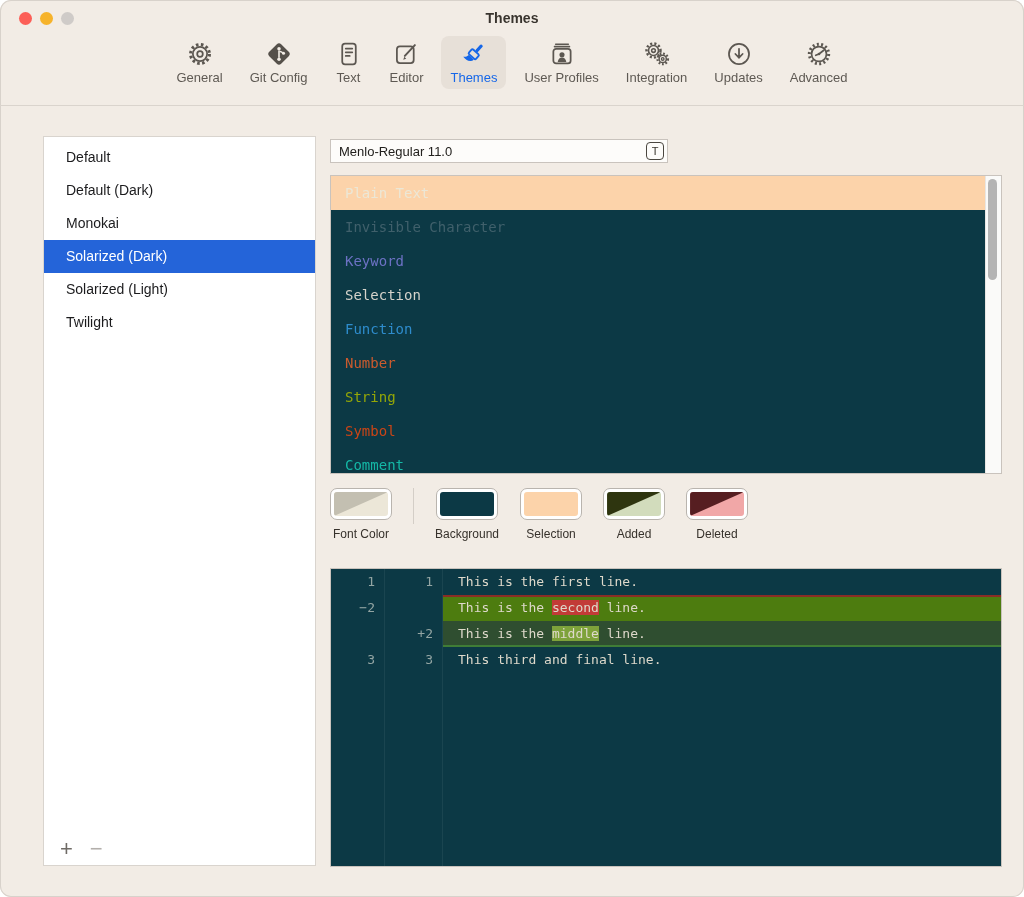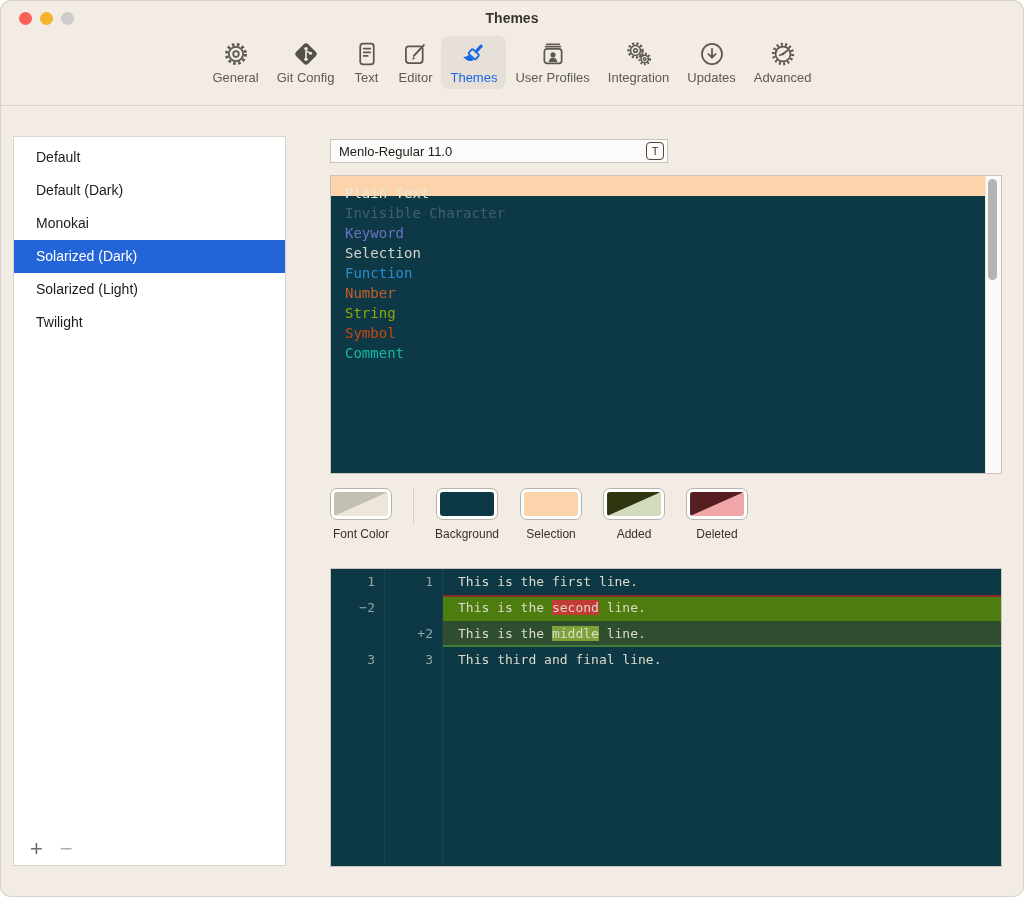--- a/index.html
+++ b/index.html
@@ -9,43 +9,43 @@
     box-shadow:inset 0 0 0 1px #d8d2cb;
     font-family:"Liberation Sans",sans-serif;
     -webkit-font-smoothing:antialiased;
   }
   
   .titlebar{position:absolute;top:0;left:0;right:0;height:38px;}
   .traffic-lights{position:absolute;left:19px;top:12px;display:flex;gap:8px;}
   .light{width:13px;height:13px;border-radius:50%;}
   .window-title{text-align:center;line-height:36px;font-size:14px;font-weight:700;color:#39342e;}
   
-  .toolbar{position:absolute;top:36px;left:0;right:0;height:66px;display:flex;justify-content:center;align-items:flex-start;}
+  .toolbar{position:absolute;top:36px;left:0;right:0;height:66px;display:flex;justify-content:center;align-items:flex-start;gap:9px;}
   .tb-item{display:flex;flex-direction:column;align-items:center;padding:4px 9px 4px;border-radius:8px;cursor:default;}
   .tb-item.selected{background:#e7e0d8;}
   .tb-icon{width:28px;height:28px;display:block;}
   .tb-icon svg{width:28px;height:28px;display:block;}
   .tb-label{font-size:13px;color:#5e5953;margin-top:2px;white-space:nowrap;}
   .tb-item.selected .tb-label{color:#1667e8;}
   .toolbar-separator{position:absolute;top:105px;left:0;right:0;height:1px;background:#dad4cd;}
   
-  .sidebar-box{position:absolute;left:13px;top:136px;width:273px;height:730px;background:#ffffff;border:1px solid #d9d4ce;box-sizing:border-box;}
+  .sidebar-box{position:absolute;left:43px;top:136px;width:273px;height:730px;background:#ffffff;border:1px solid #d9d4ce;box-sizing:border-box;}
   .sidebar-list{padding-top:4px;}
   .sb-item{height:33px;line-height:33px;padding-left:22px;font-size:14px;color:#1b1b1d;}
   .sb-item.selected{background:#2464d9;color:#ffffff;}
   .sidebar-footer{position:absolute;bottom:6px;left:16px;display:flex;gap:17px;align-items:center;}
   .add-btn{font-size:22px;color:#6f6b66;line-height:20px;}
   .remove-btn{font-size:22px;color:#b3afab;line-height:20px;}
   
   .main-col{position:absolute;left:330px;top:139px;width:672px;height:728px;}
   .font-row{position:absolute;top:0;left:0;width:338px;height:24px;background:#fdfcfa;border:1px solid #c9c3bd;box-sizing:border-box;display:flex;align-items:center;}
   .font-value{flex:1;padding-left:8px;font-size:13px;color:#23211e;}
   .font-btn{width:16px;height:16px;border:1.5px solid #4a463f;border-radius:4px;margin-right:3px;display:flex;align-items:center;justify-content:center;font-size:11px;color:#3a362f;}
   .preview-box{position:absolute;top:36px;left:0;width:672px;height:299px;border:1px solid #c9c3bd;box-sizing:border-box;overflow:hidden;}
-  .preview-row{height:20px;line-height:34px;padding-left:14px;font-family:"DejaVu Sans Mono",monospace;font-size:14px;white-space:nowrap;}
+  .preview-row{height:34px;line-height:34px;padding-left:14px;font-family:"DejaVu Sans Mono",monospace;font-size:14px;white-space:nowrap;}
   .preview-scroll{position:absolute;top:0;right:0;bottom:0;width:15px;background:#fafaf9;border-left:1px solid #e8e6e3;}
   .preview-thumb{position:absolute;top:3px;left:2px;width:9px;height:101px;background:#b4b4b4;border-radius:5px;}
   
   .swatch-row{position:absolute;top:349px;left:0;display:flex;align-items:flex-start;}
   .swatch{display:flex;flex-direction:column;align-items:center;margin-right:21px;}
   .well{width:62px;height:32px;border-radius:7px;background:#ffffff;border:1px solid #b9b4ae;padding:3px;box-sizing:border-box;}
   .well-color{position:relative;width:100%;height:100%;border-radius:3px;overflow:hidden;}
   .well-color .tri{position:absolute;inset:0;clip-path:polygon(0 0,100% 0,0 100%);}
   .swatch-label{font-size:12px;color:#36312b;margin-top:7px;white-space:nowrap;}
   .swatch-divider{width:1px;height:36px;background:#d4cec7;margin-right:21px;margin-top:0;}

